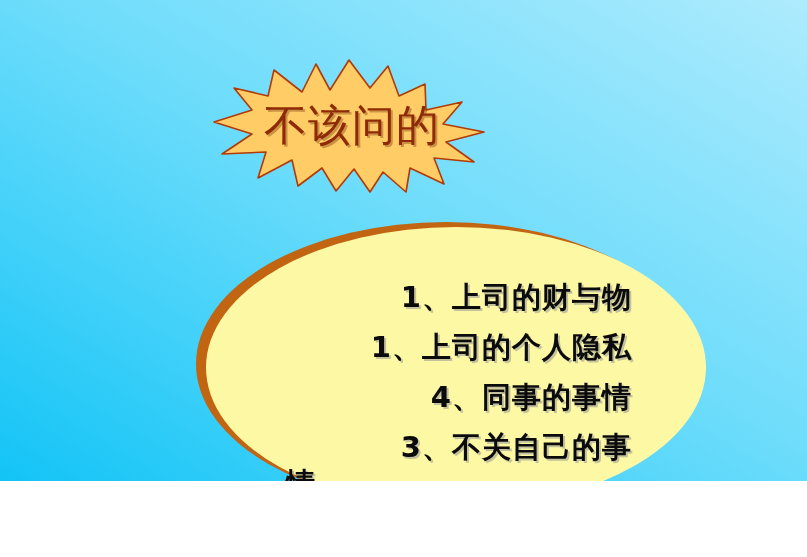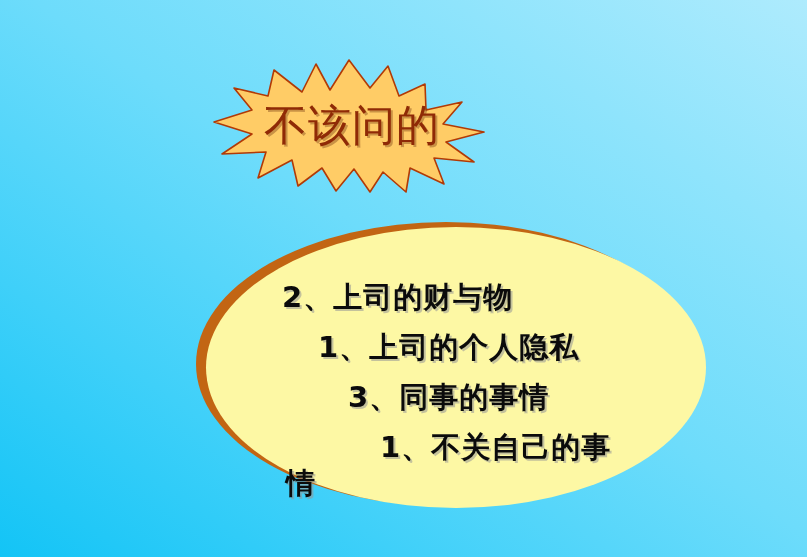--- a/index.html
+++ b/index.html
@@ -9,23 +9,24 @@
   body {
     width: 807px;
     height: 557px;
     overflow: hidden;
     font-family: "Liberation Sans", sans-serif;
   }
 
   #slide {
     position: relative;
     width: 807px;
-    height: 557px;
+    height: 481px;
     overflow: hidden;
     background: linear-gradient(to bottom left, #aeebfd 0%, #8fe4fc 22%, #6ddcfb 48%, #3fd0f9 75%, #13c4f6 100%);
+    text-align: right;
   }
 
   
   #star-banner {
     position: absolute;
     left: 212px;
     top: 58px;
     width: 274px;
     height: 136px;
   }
@@ -127,21 +128,21 @@
     </svg>
     <div id="star-title">不该问的</div>
   </div>
 
   <div id="ellipse-wrap">
     <div id="ellipse-shadow"></div>
     <div id="ellipse-body"></div>
   </div>
 
   <div id="body-text">
-    <span class="body-line indent-0">2、上司的财与物</span>
+    <span class="body-line indent-0">1、上司的财与物</span>
     <span class="body-line indent-1">1、上司的个人隐私</span>
-    <span class="body-line indent-2">3、同事的事情</span>
-    <span class="body-line indent-3">1、不关自己的事</span>
+    <span class="body-line indent-2">4、同事的事情</span>
+    <span class="body-line indent-3">3、不关自己的事</span>
   </div>
 
   <div id="overflow-char">情</div>
 
 </div>
 
 </body></html>

